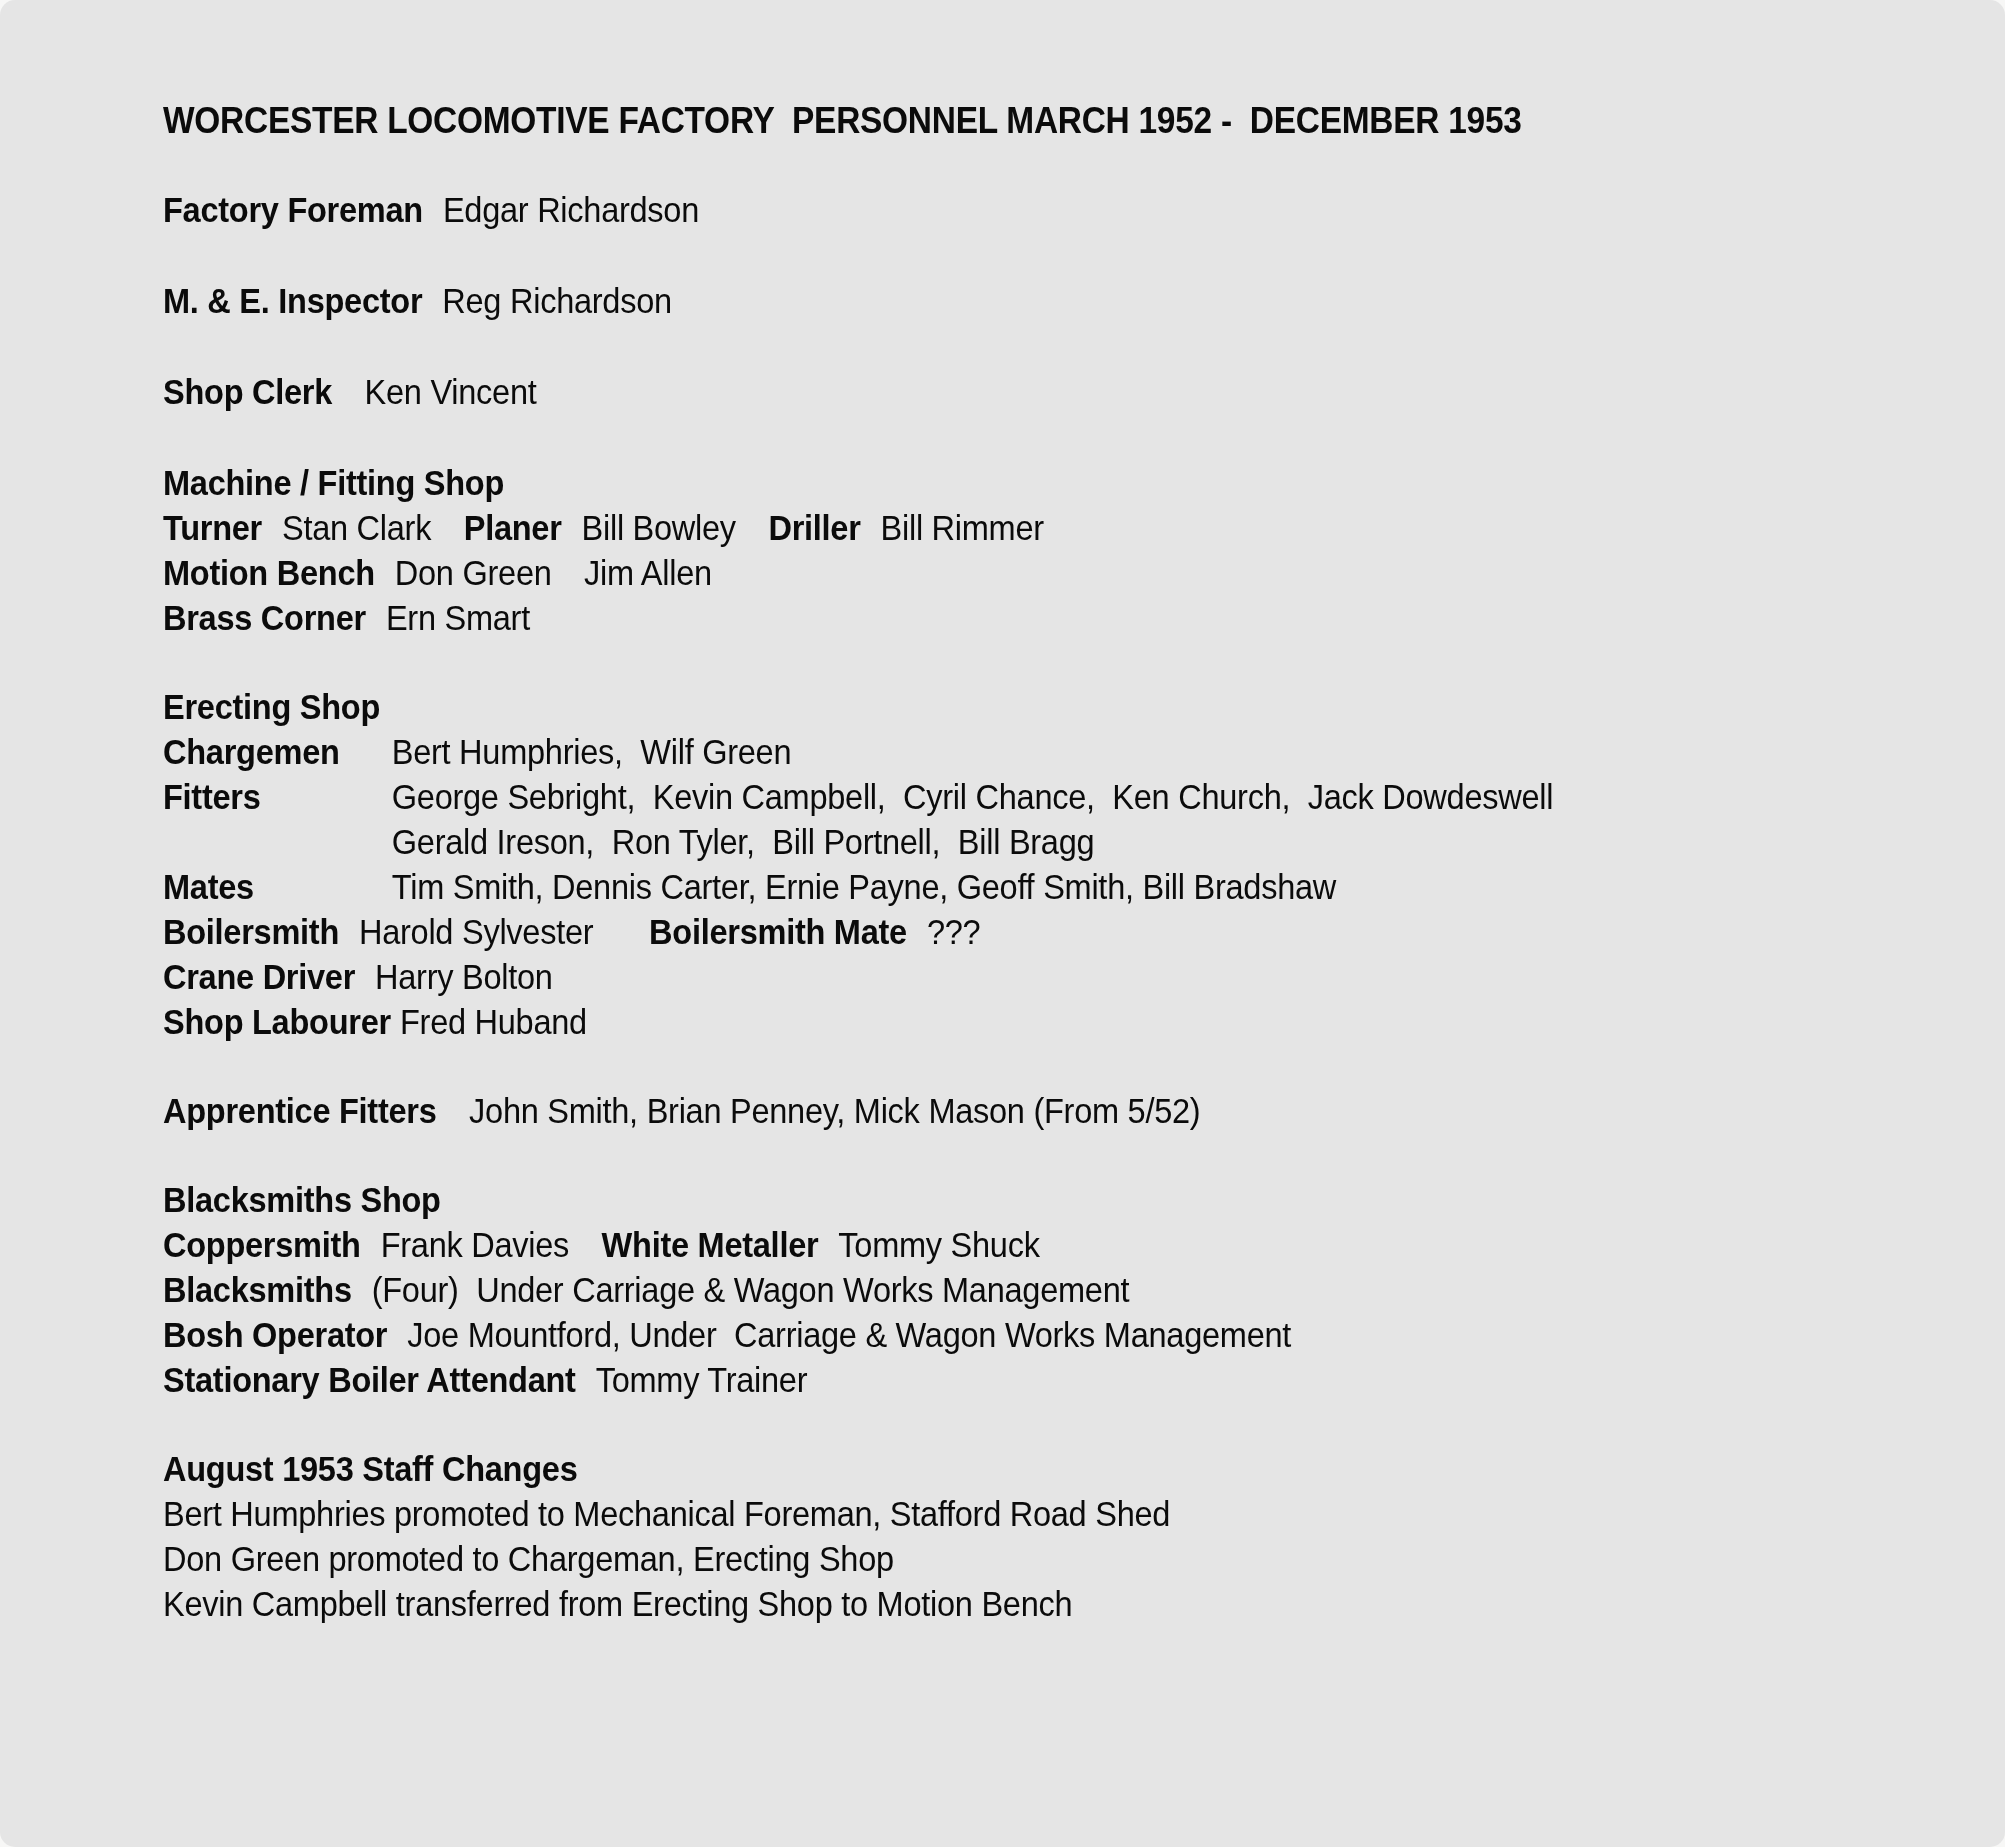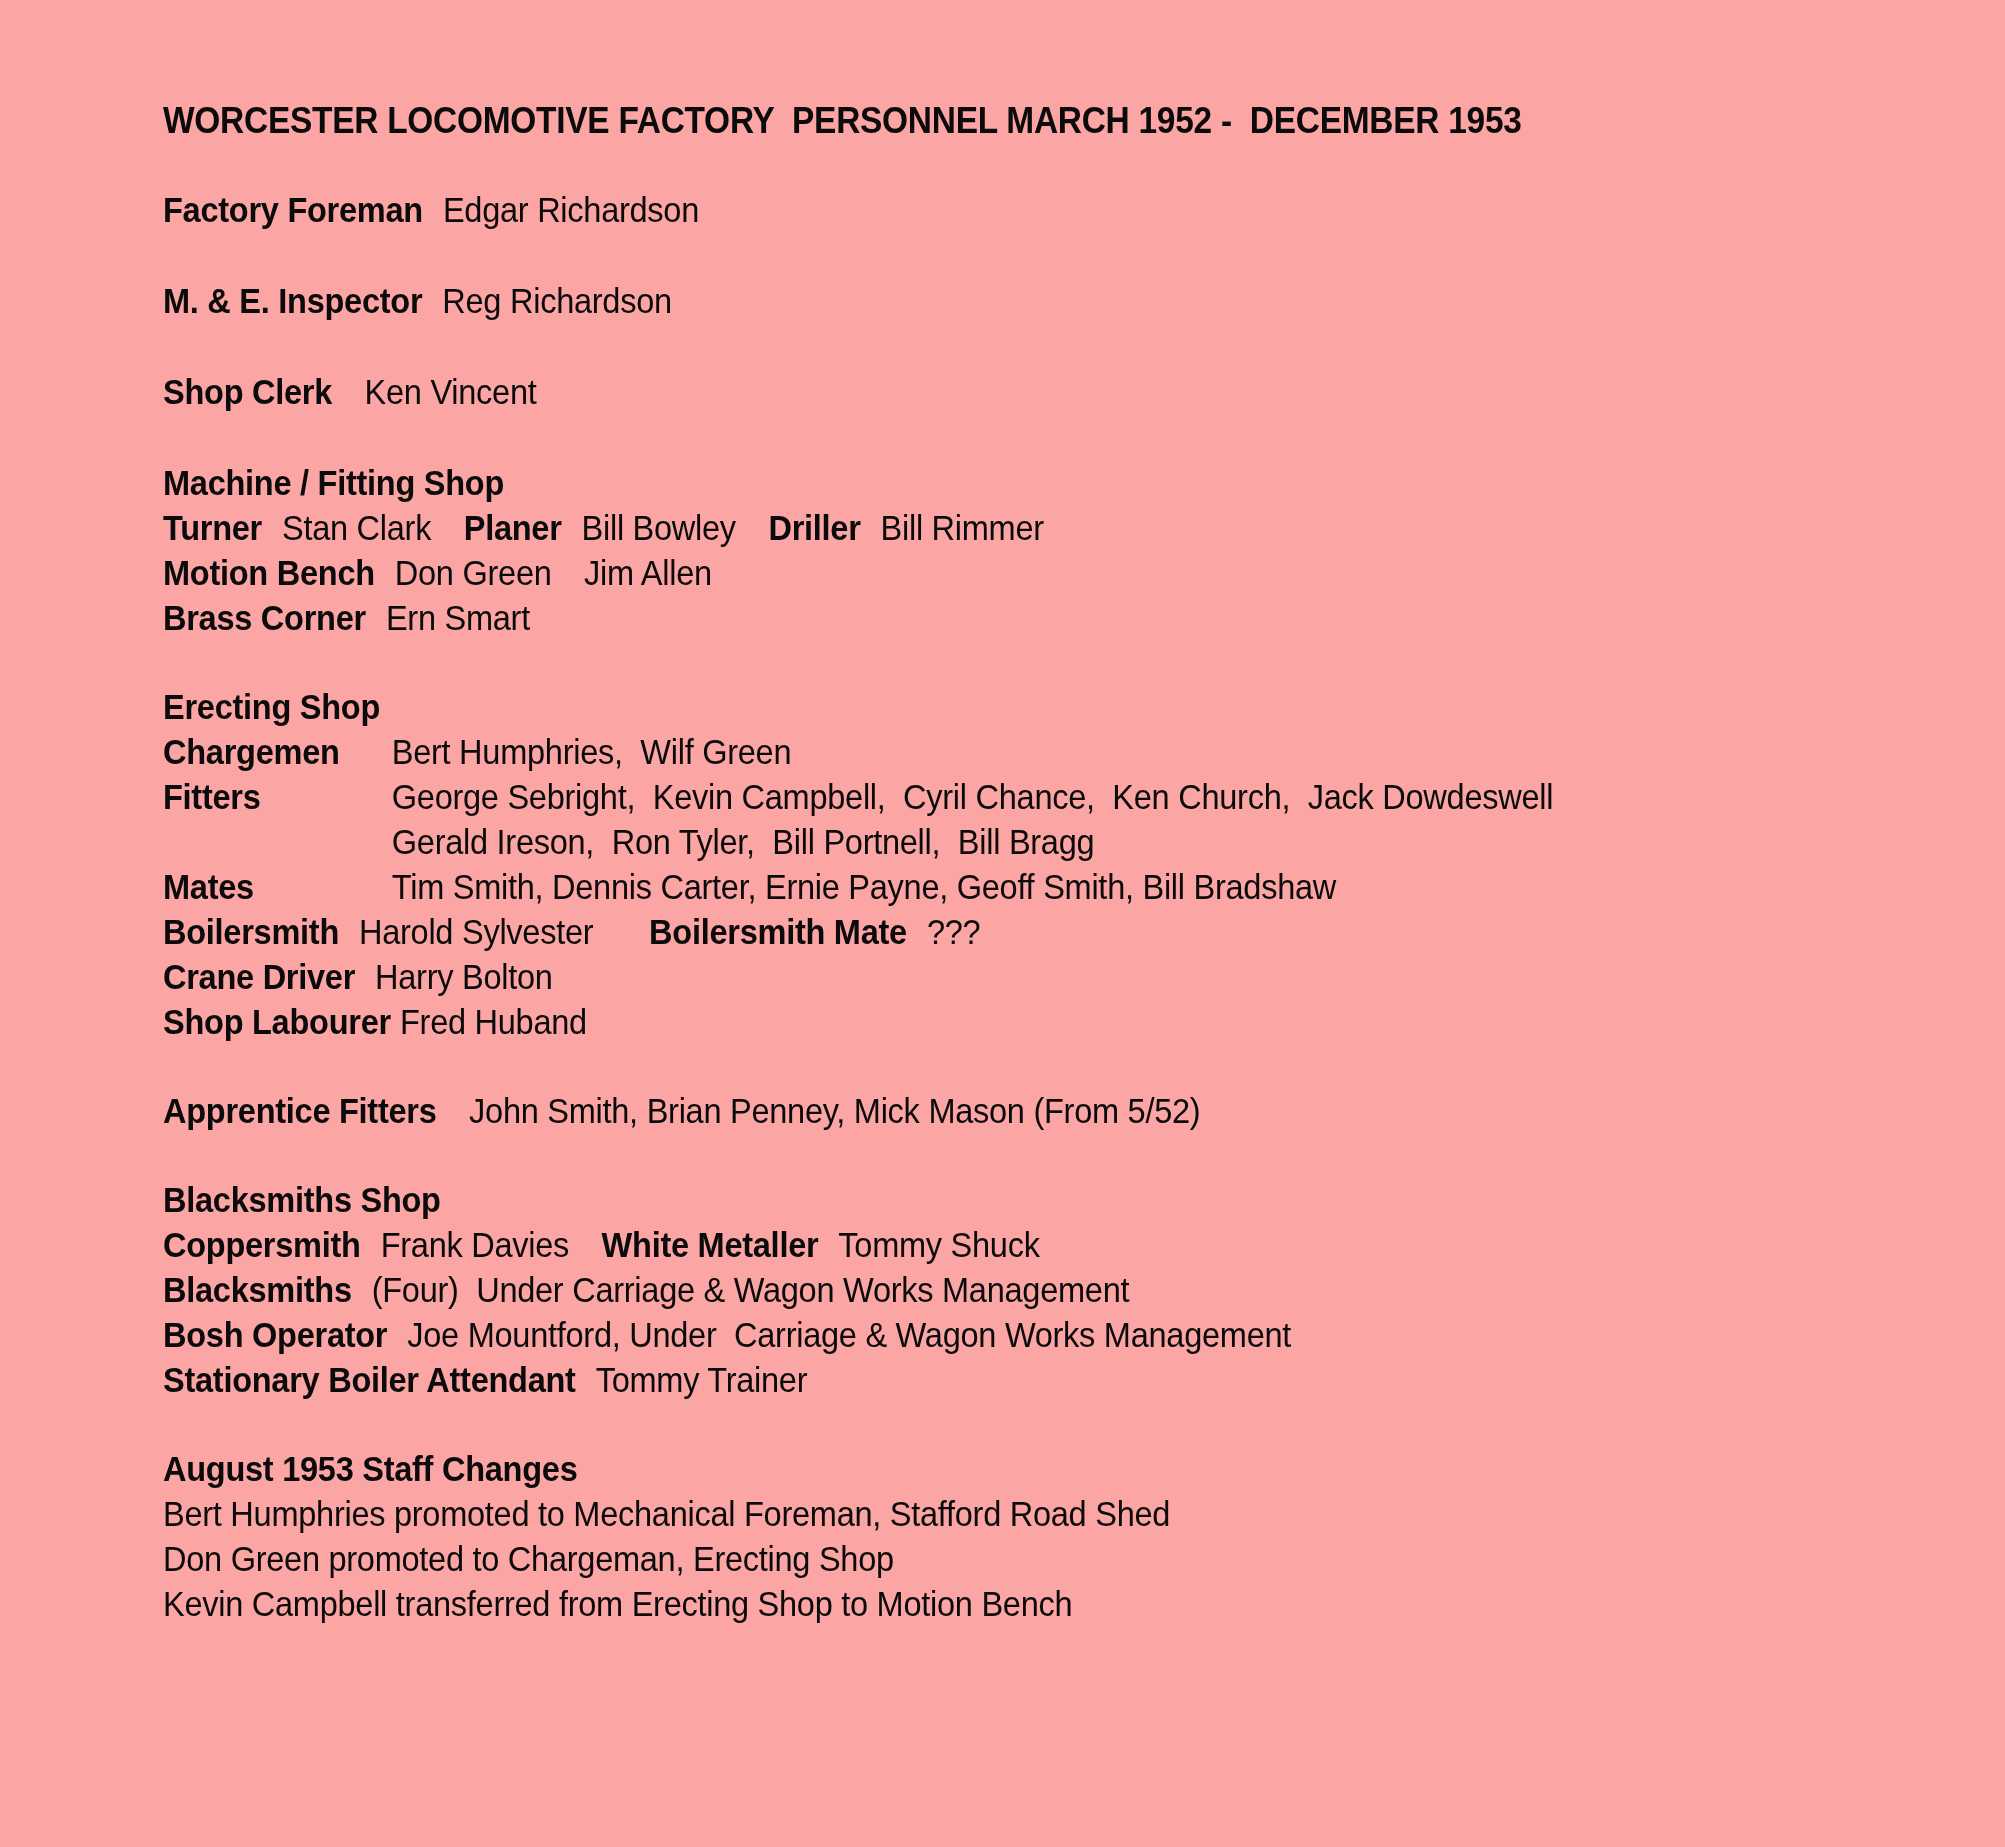--- a/index.html
+++ b/index.html
@@ -12,21 +12,22 @@
     height: 1847px;
     position: relative;
     overflow: hidden;
     font-family: "Liberation Sans", sans-serif;
     color: #0b0b0b;
   }
   .page {
     position: absolute;
     left: 0; top: 0;
     width: 2005px; height: 1847px;
-    background: #fca5a5;
+    background: #e5e5e5;
+    border-radius: 15px;
   }
   .doc {
     position: absolute;
     left: 163px;
     top: 96px;
     width: 1755px;
     font-size: 35px;
     line-height: 45px;
     letter-spacing: -0.3px;
     transform: scaleX(0.93);

